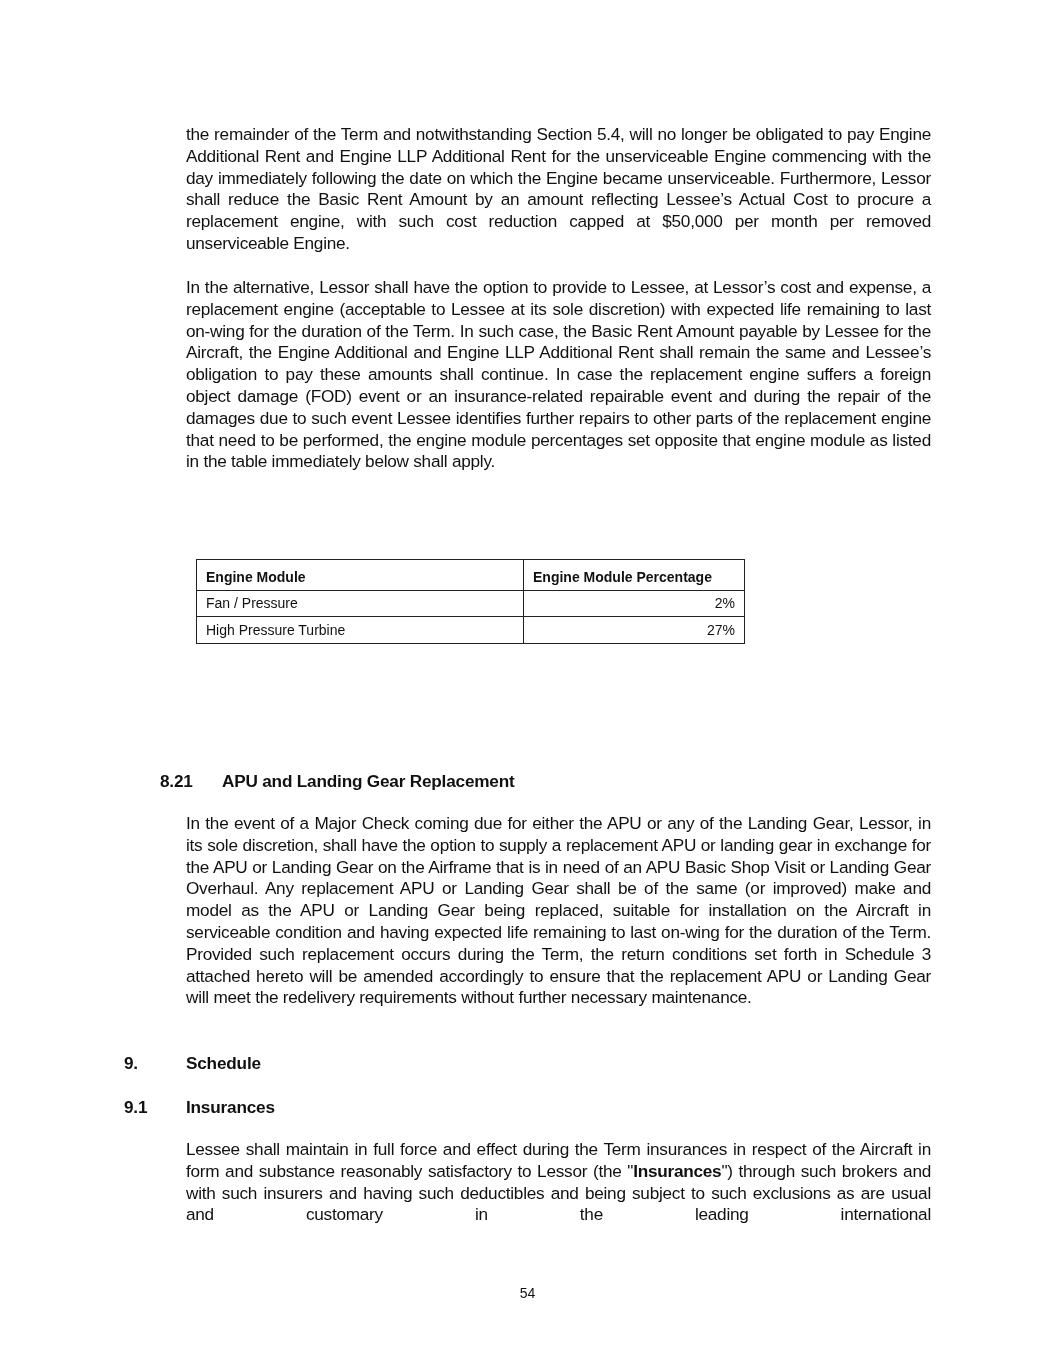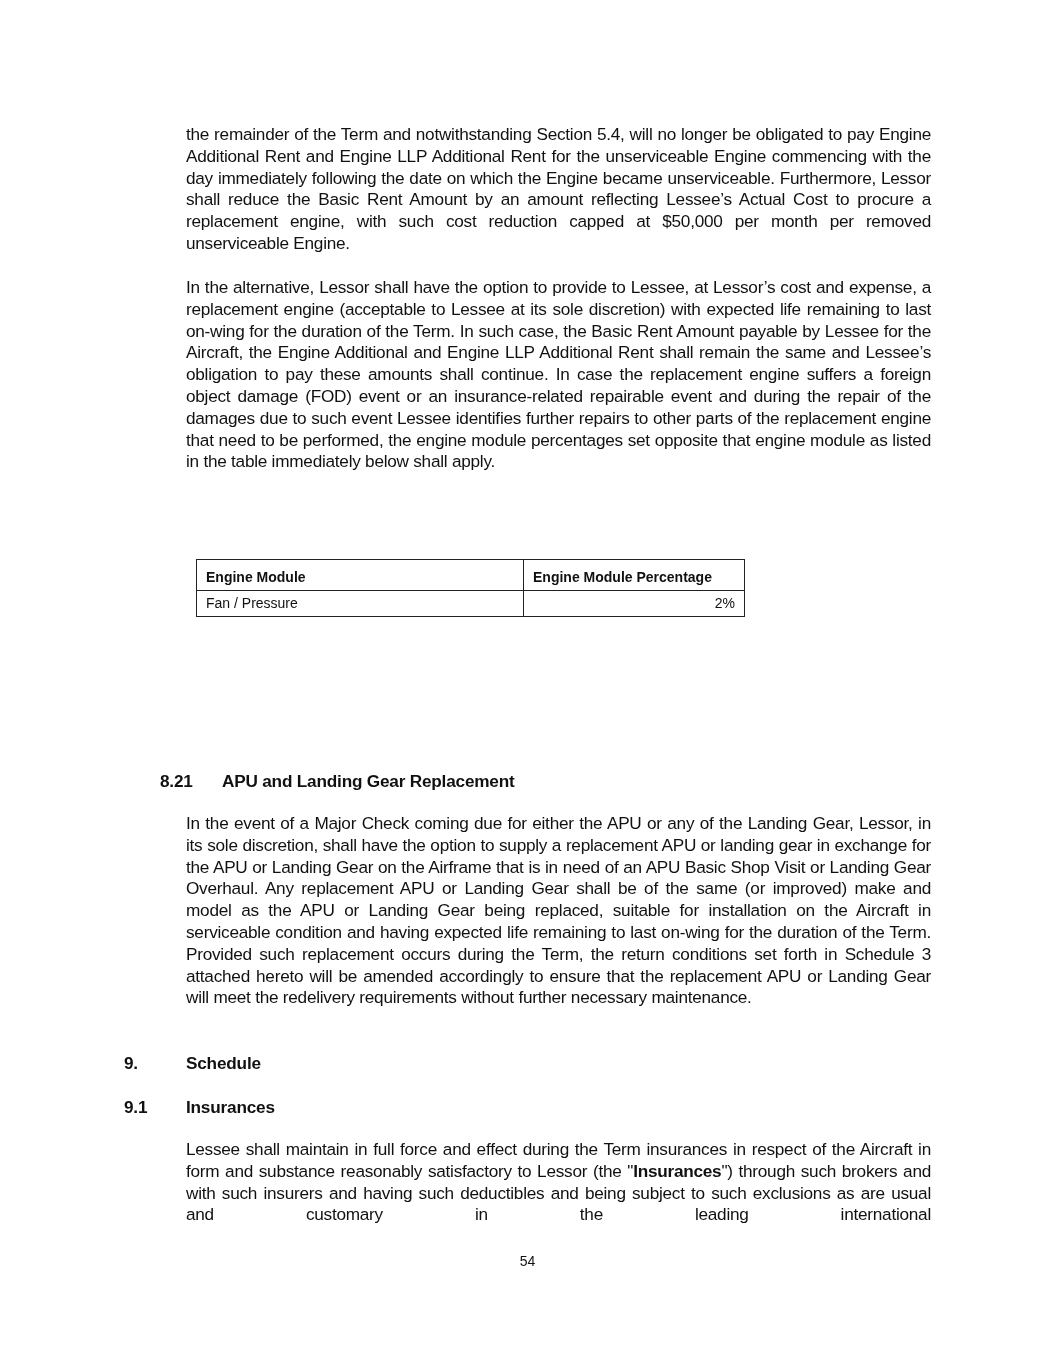--- a/index.html
+++ b/index.html
@@ -26,21 +26,21 @@
     }
     table.modules td, table.modules th {
       border: 1.6px solid #222222; height: 25.5px; padding: 0 9px;
       font-weight: normal; text-align: left; vertical-align: middle;
     }
     table.modules th { font-weight: bold; padding-top: 4px; }
     table.modules .c1 { width: 308px; }
     table.modules .c2 { width: 202px; }
     table.modules td.right { text-align: right; }
     .pagenum {
-      position: absolute; left: 0; width: 1055px; top: 1253px;
+      position: absolute; left: 0; width: 1055px; top: 1285px;
       text-align: center; font-size: 14px;
     }
     b.def { font-weight: bold; }
   </style>
 </head>
 <body>
 
 <div class="page">
 
   <p class="para" style="top:124px;">the remainder of the Term and notwithstanding Section 5.4, will no longer be obligated to pay Engine Additional Rent and Engine LLP Additional Rent for the unserviceable Engine commencing with the day immediately following the date on which the Engine became unserviceable. Furthermore, Lessor shall reduce the Basic Rent Amount by an amount reflecting Lessee’s Actual Cost to procure a replacement engine, with such cost reduction capped at $50,000 per month per removed unserviceable Engine.</p>
@@ -52,20 +52,24 @@
       <tr>
         <th class="c1">Engine Module</th>
         <th class="c2">Engine Module Percentage</th>
       </tr>
     </thead>
     <tbody>
       <tr>
         <td>Fan / Pressure</td>
         <td class="right">2%</td>
       </tr>
+      <tr>
+        <td>High Pressure Turbine</td>
+        <td class="right">27%</td>
+      </tr>
     </tbody>
   </table>
 
   <h2 class="heading" style="top:770px;margin-left:36px;">
     <span class="num">8.21</span><span class="title">APU and Landing Gear Replacement</span>
   </h2>
 
   <p class="para" style="top:813px;">In the event of a Major Check coming due for either the APU or any of the Landing Gear, Lessor, in its sole discretion, shall have the option to supply a replacement APU or landing gear in exchange for the APU or Landing Gear on the Airframe that is in need of an APU Basic Shop Visit or Landing Gear Overhaul. Any replacement APU or Landing Gear shall be of the same (or improved) make and model as the APU or Landing Gear being replaced, suitable for installation on the Aircraft in serviceable condition and having expected life remaining to last on-wing for the duration of the Term. Provided such replacement occurs during the Term, the return conditions set forth in Schedule 3 attached hereto will be amended accordingly to ensure that the replacement APU or Landing Gear will meet the redelivery requirements without further necessary maintenance.</p>
 
   <h2 class="heading" style="top:1052px;">

